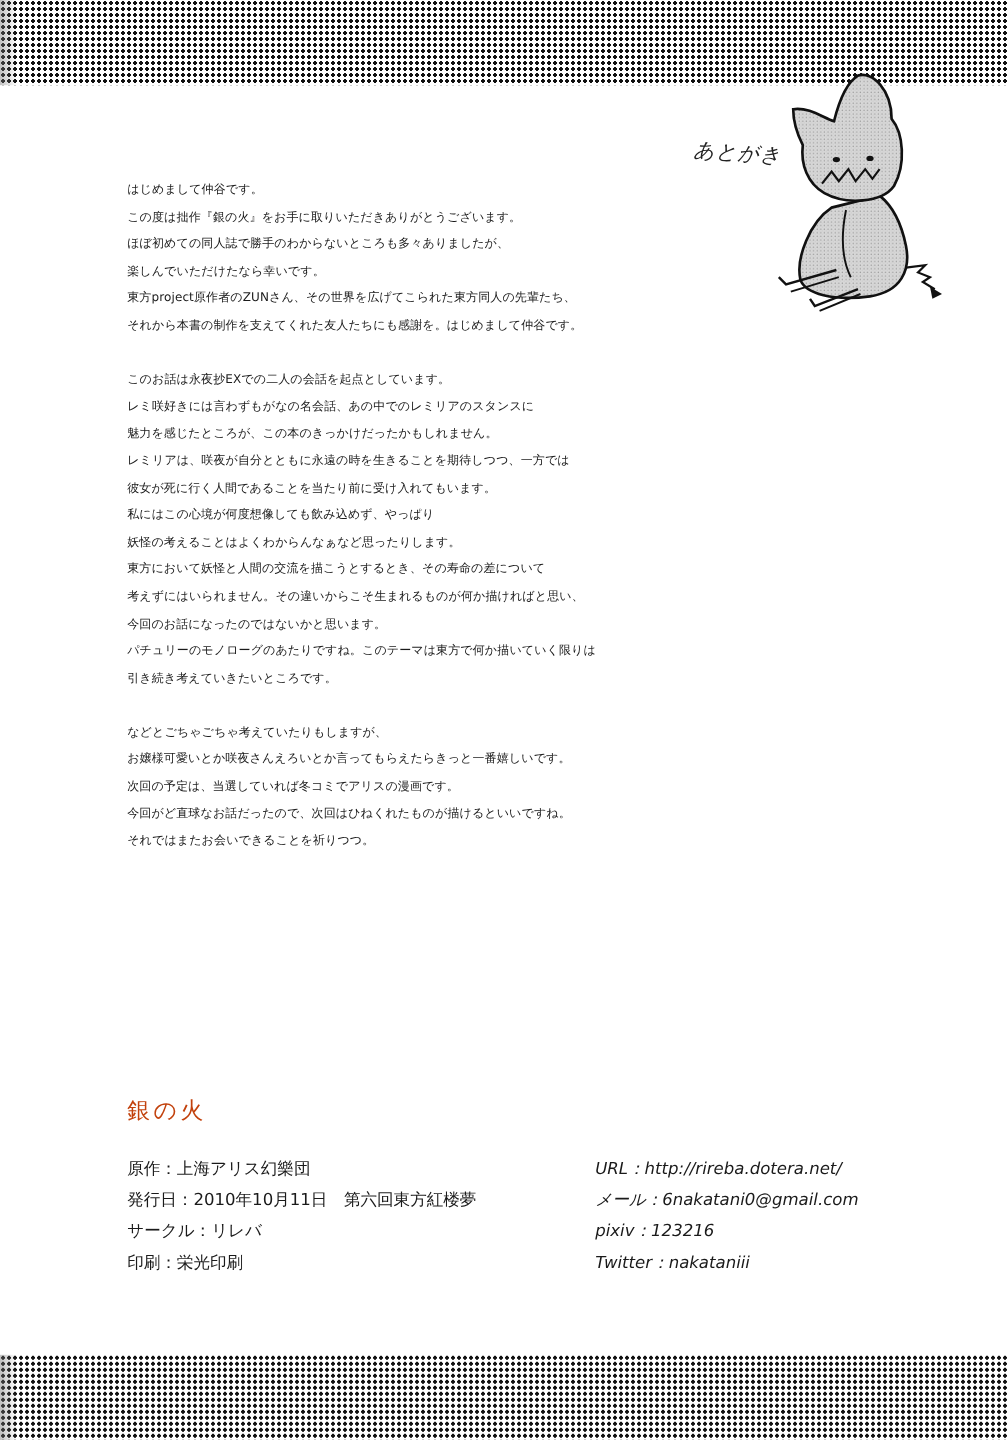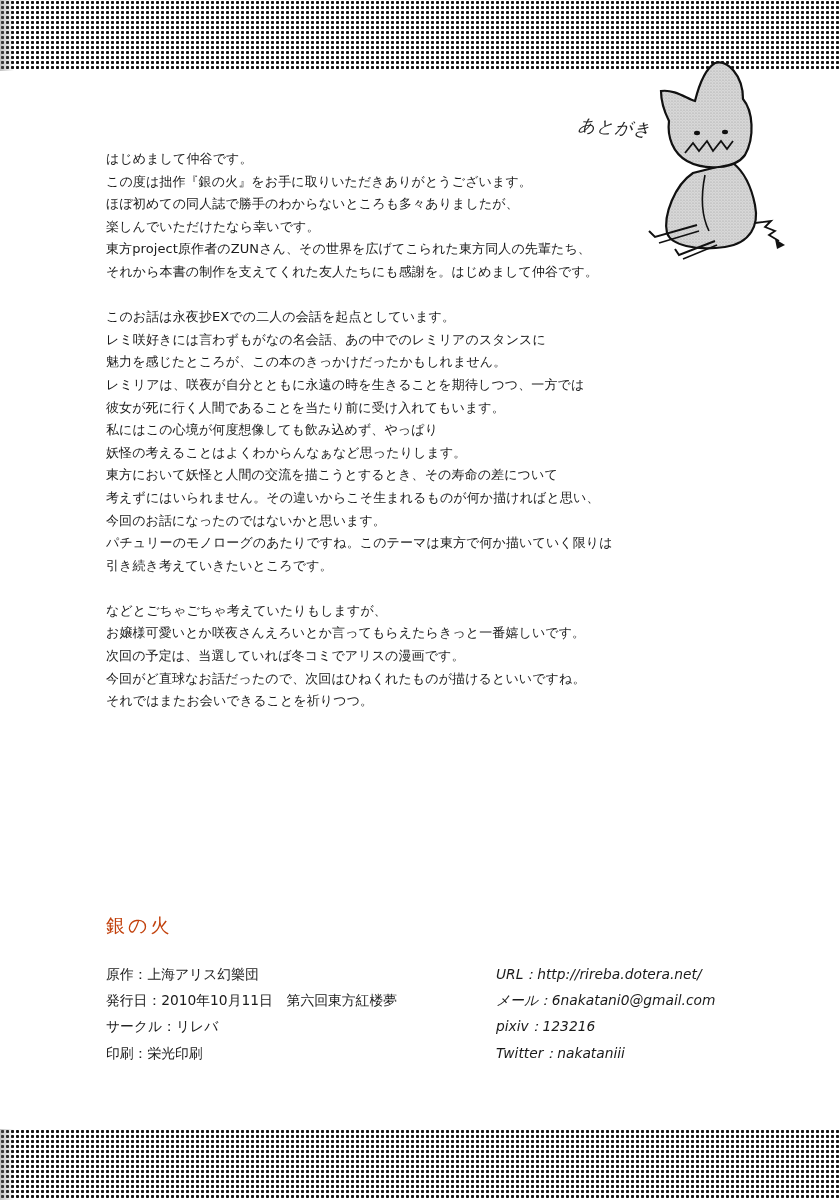--- a/index.html
+++ b/index.html
@@ -50,21 +50,21 @@
       color: #222;
       transform: rotate(4deg);
       letter-spacing: 1px;
     }
 
     .body-text {
       position: absolute;
       left: 106px;
       top: 148px;
       width: 600px;
-      font-size: 13px;
+      font-size: 10px;
       line-height: 22.6px;
       letter-spacing: 0.1px;
     }
     .body-text .para { margin: 0 0 22.6px 0; }
     .body-text .line { display: block; white-space: nowrap; }
 
     .colophon-title {
       position: absolute;
       left: 106px;
       top: 913px;

